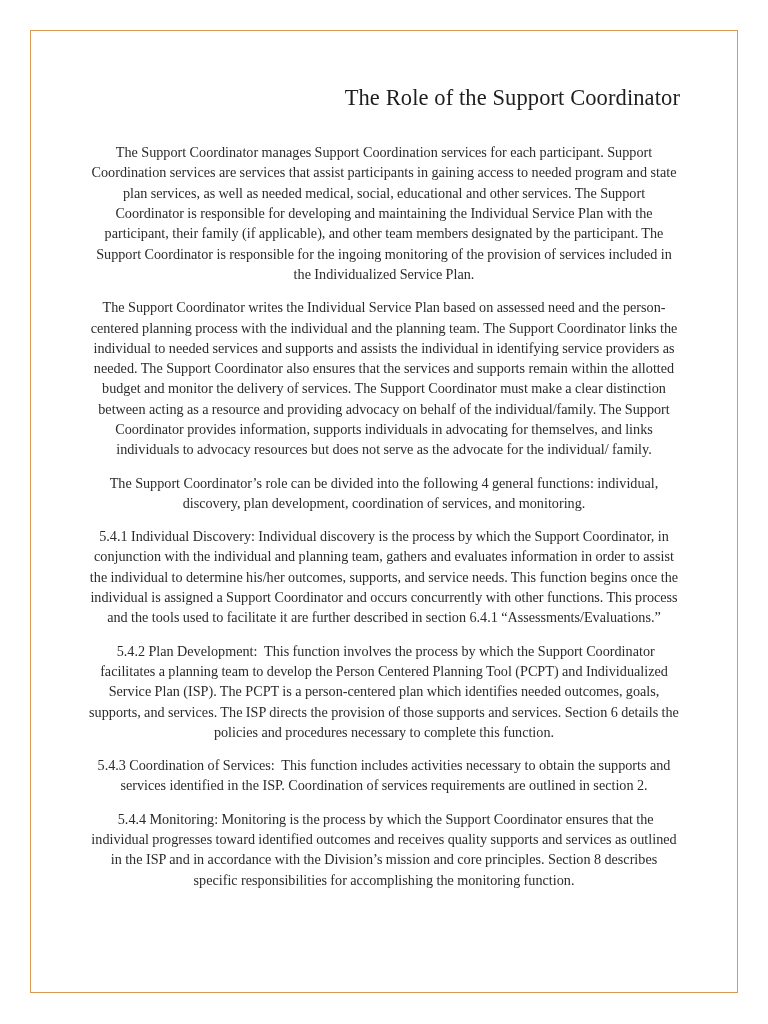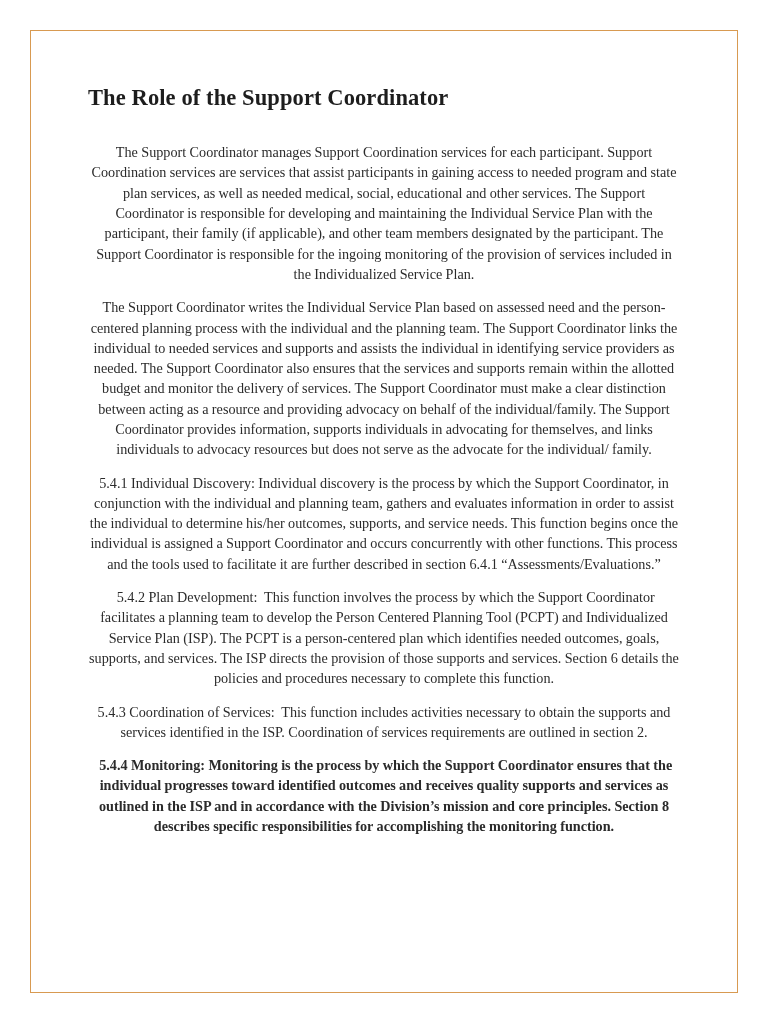--- a/index.html
+++ b/index.html
@@ -39,56 +39,57 @@
   .content {
     position: absolute;
     left: 88px;
     top: 84px;
     width: 592px;
   }
 
   .doc-title {
     font-family: "Liberation Serif", "DejaVu Serif", serif;
     font-size: 22.5px;
-    font-weight: 700;
+    font-weight: 400;
     color: #1d1d1d;
-    text-align: left;
+    text-align: right;
     letter-spacing: 0.1px;
     margin: 0 0 30px 0;
     line-height: 1.25;
   }
 
   .para {
     font-family: "Liberation Serif", "DejaVu Serif", serif;
     font-size: 14.2px;
     line-height: 20.3px;
     color: #2b2b2b;
     text-align: center;
     margin: 0 0 13px 0;
     white-space: pre-wrap;
     word-spacing: -0.15px;
   }
 
-  .para:last-child { margin-bottom: 0; font-weight: bold; }
+  .para:last-child { margin-bottom: 0; }
 </style>
 </head>
 <body>
 
 <div class="page">
 
   <div class="page-border"></div>
 
   <div class="content">
 
     <h1 class="doc-title">The Role of the Support Coordinator</h1>
 
     <p class="para">The Support Coordinator manages Support Coordination services for each participant. Support Coordination services are services that assist participants in gaining access to needed program and state plan services, as well as needed medical, social, educational and other services. The Support Coordinator is responsible for developing and maintaining the Individual Service Plan with the participant, their family (if applicable), and other team members designated by the participant. The Support Coordinator is responsible for the ingoing monitoring of the provision of services included in the Individualized Service Plan.</p>
 
     <p class="para">The Support Coordinator writes the Individual Service Plan based on assessed need and the person-centered planning process with the individual and the planning team. The Support Coordinator links the individual to needed services and supports and assists the individual in identifying service providers as needed. The Support Coordinator also ensures that the services and supports remain within the allotted budget and monitor the delivery of services. The Support Coordinator must make a clear distinction between acting as a resource and providing advocacy on behalf of the individual/family. The Support Coordinator provides information, supports individuals in advocating for themselves, and links individuals to advocacy resources but does not serve as the advocate for the individual/ family.</p>
 
+    <p class="para">The Support Coordinator’s role can be divided into the following 4 general functions: individual, discovery, plan development, coordination of services, and monitoring.</p>
 
     <p class="para">5.4.1 Individual Discovery: Individual discovery is the process by which the Support Coordinator, in conjunction with the individual and planning team, gathers and evaluates information in order to assist the individual to determine his/her outcomes, supports, and service needs. This function begins once the individual is assigned a Support Coordinator and occurs concurrently with other functions. This process and the tools used to facilitate it are further described in section 6.4.1 “Assessments/Evaluations.”</p>
 
     <p class="para"> 5.4.2 Plan Development:  This function involves the process by which the Support Coordinator facilitates a planning team to develop the Person Centered Planning Tool (PCPT) and Individualized Service Plan (ISP). The PCPT is a person-centered plan which identifies needed outcomes, goals, supports, and services. The ISP directs the provision of those supports and services. Section 6 details the policies and procedures necessary to complete this function.</p>
 
     <p class="para">5.4.3 Coordination of Services:  This function includes activities necessary to obtain the supports and services identified in the ISP. Coordination of services requirements are outlined in section 2.</p>
 
     <p class="para"> 5.4.4 Monitoring: Monitoring is the process by which the Support Coordinator ensures that the individual progresses toward identified outcomes and receives quality supports and services as outlined in the ISP and in accordance with the Division’s mission and core principles. Section 8 describes specific responsibilities for accomplishing the monitoring function.</p>
 
   </div>

